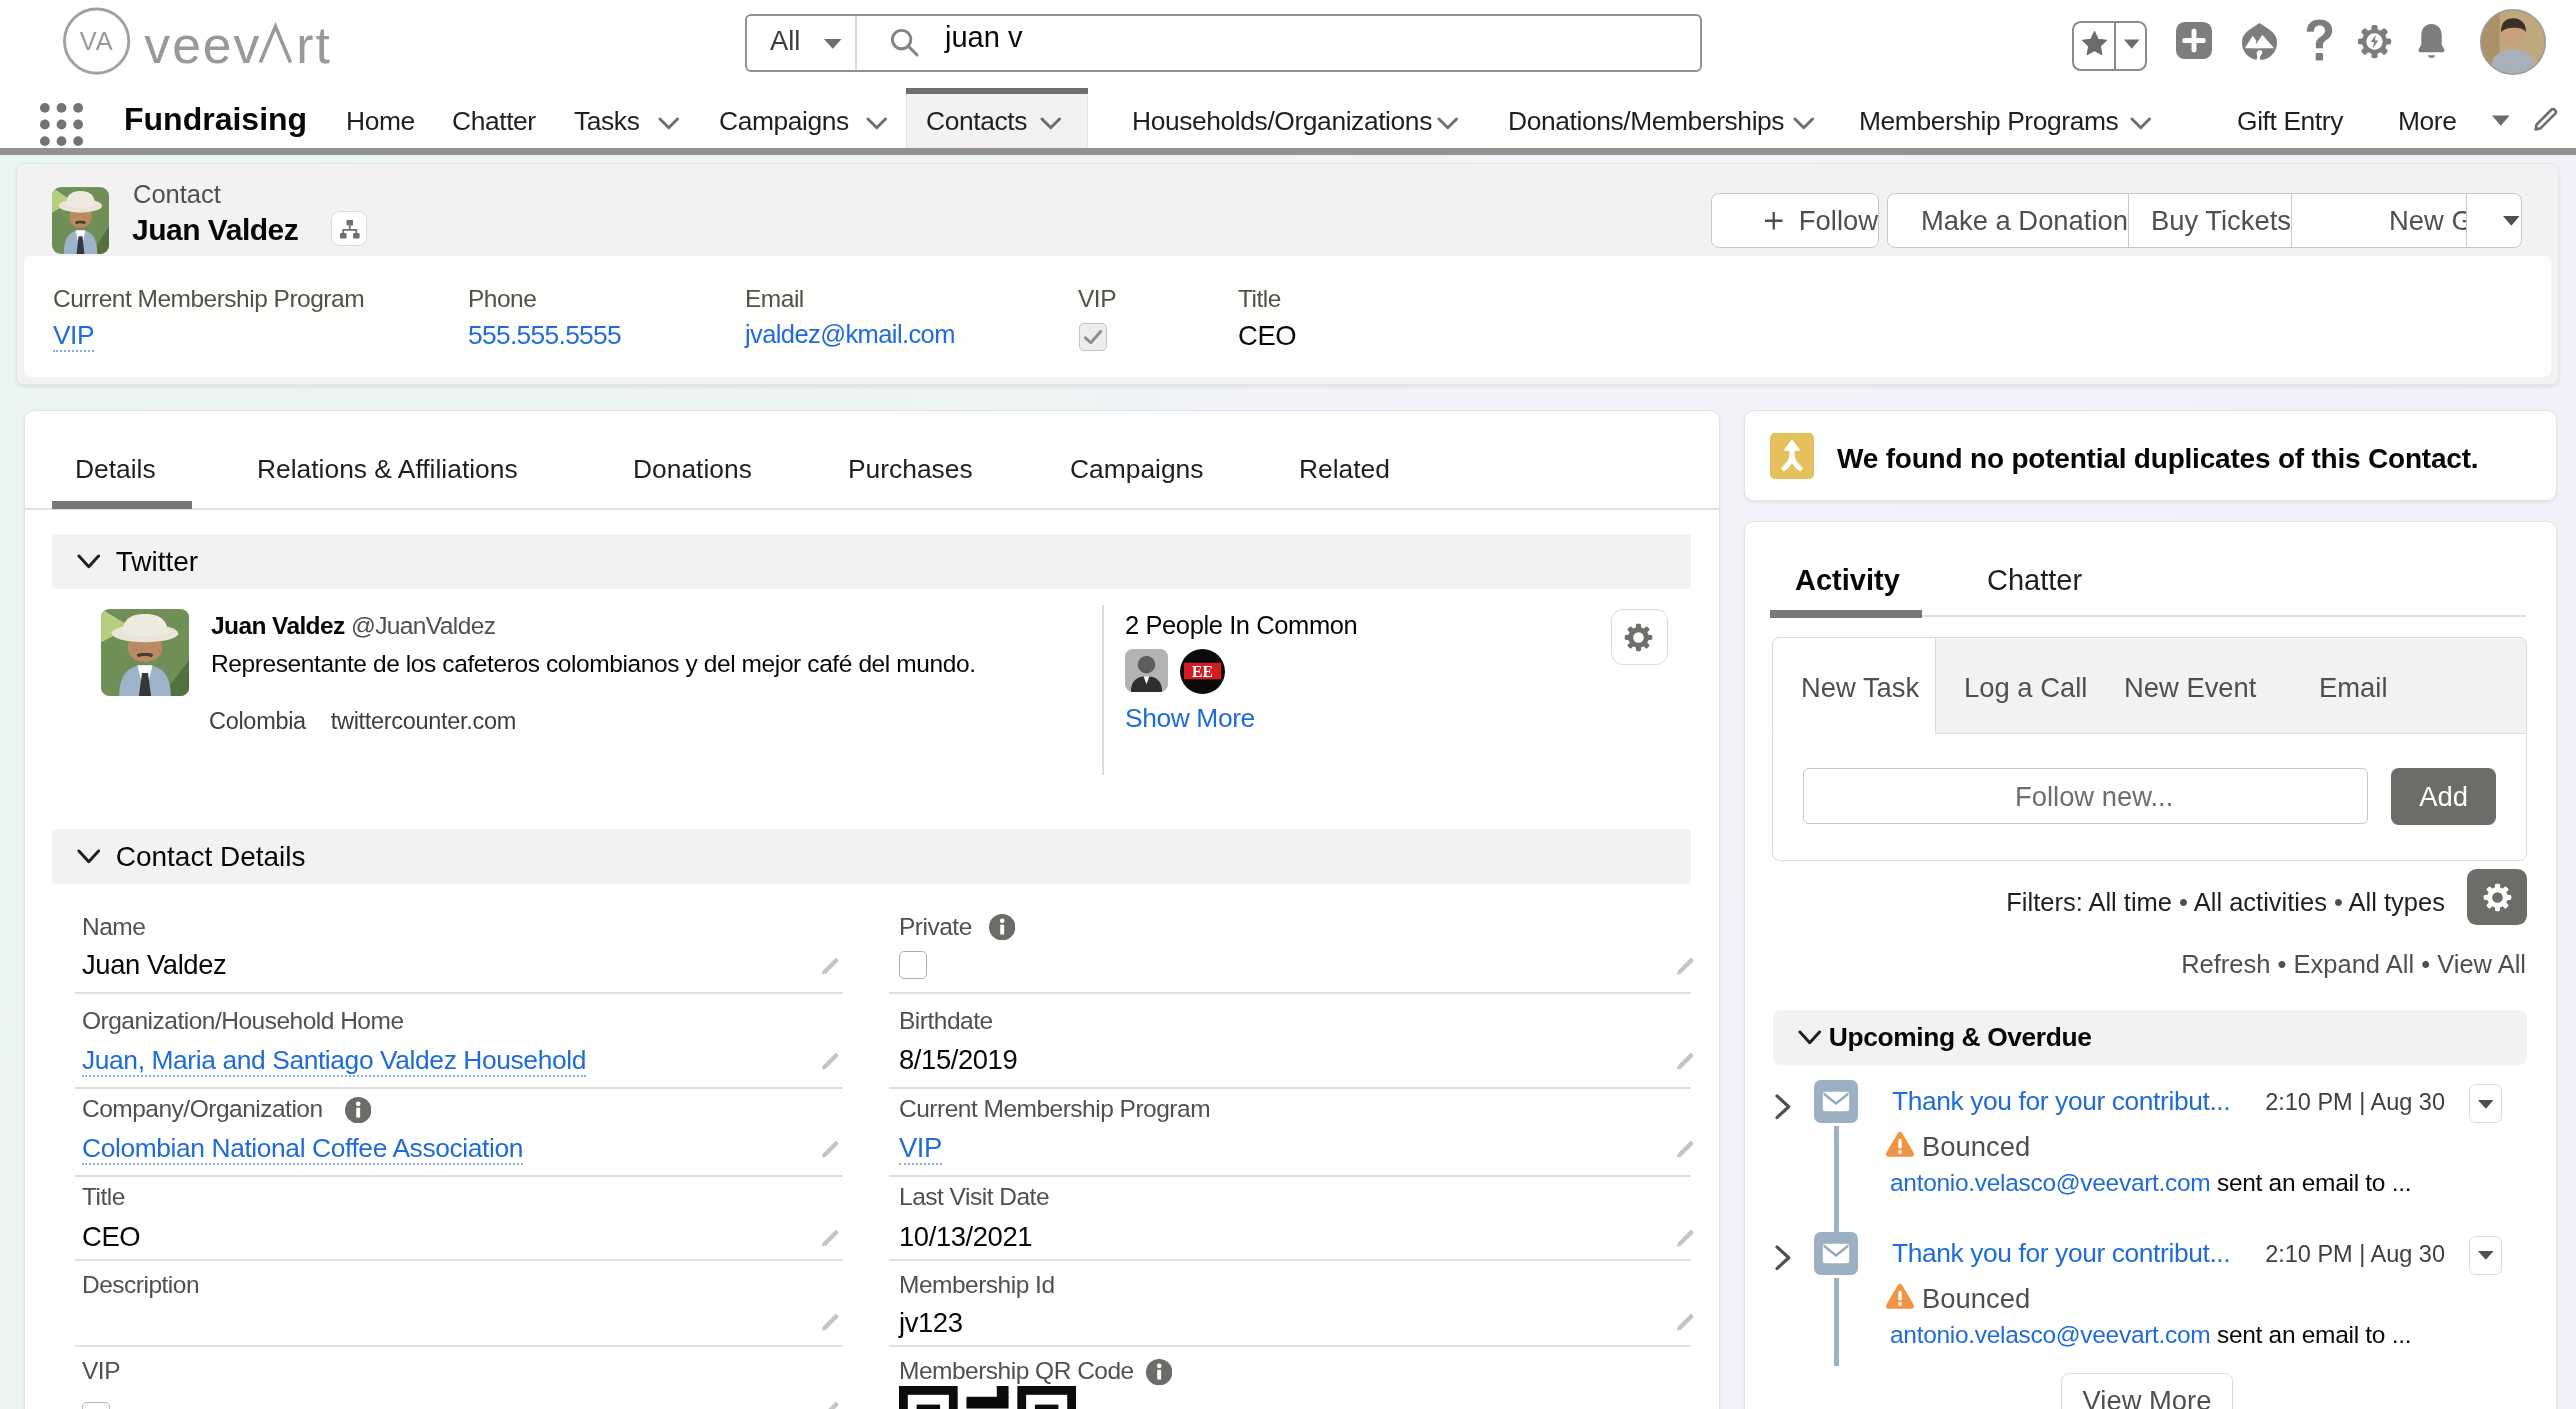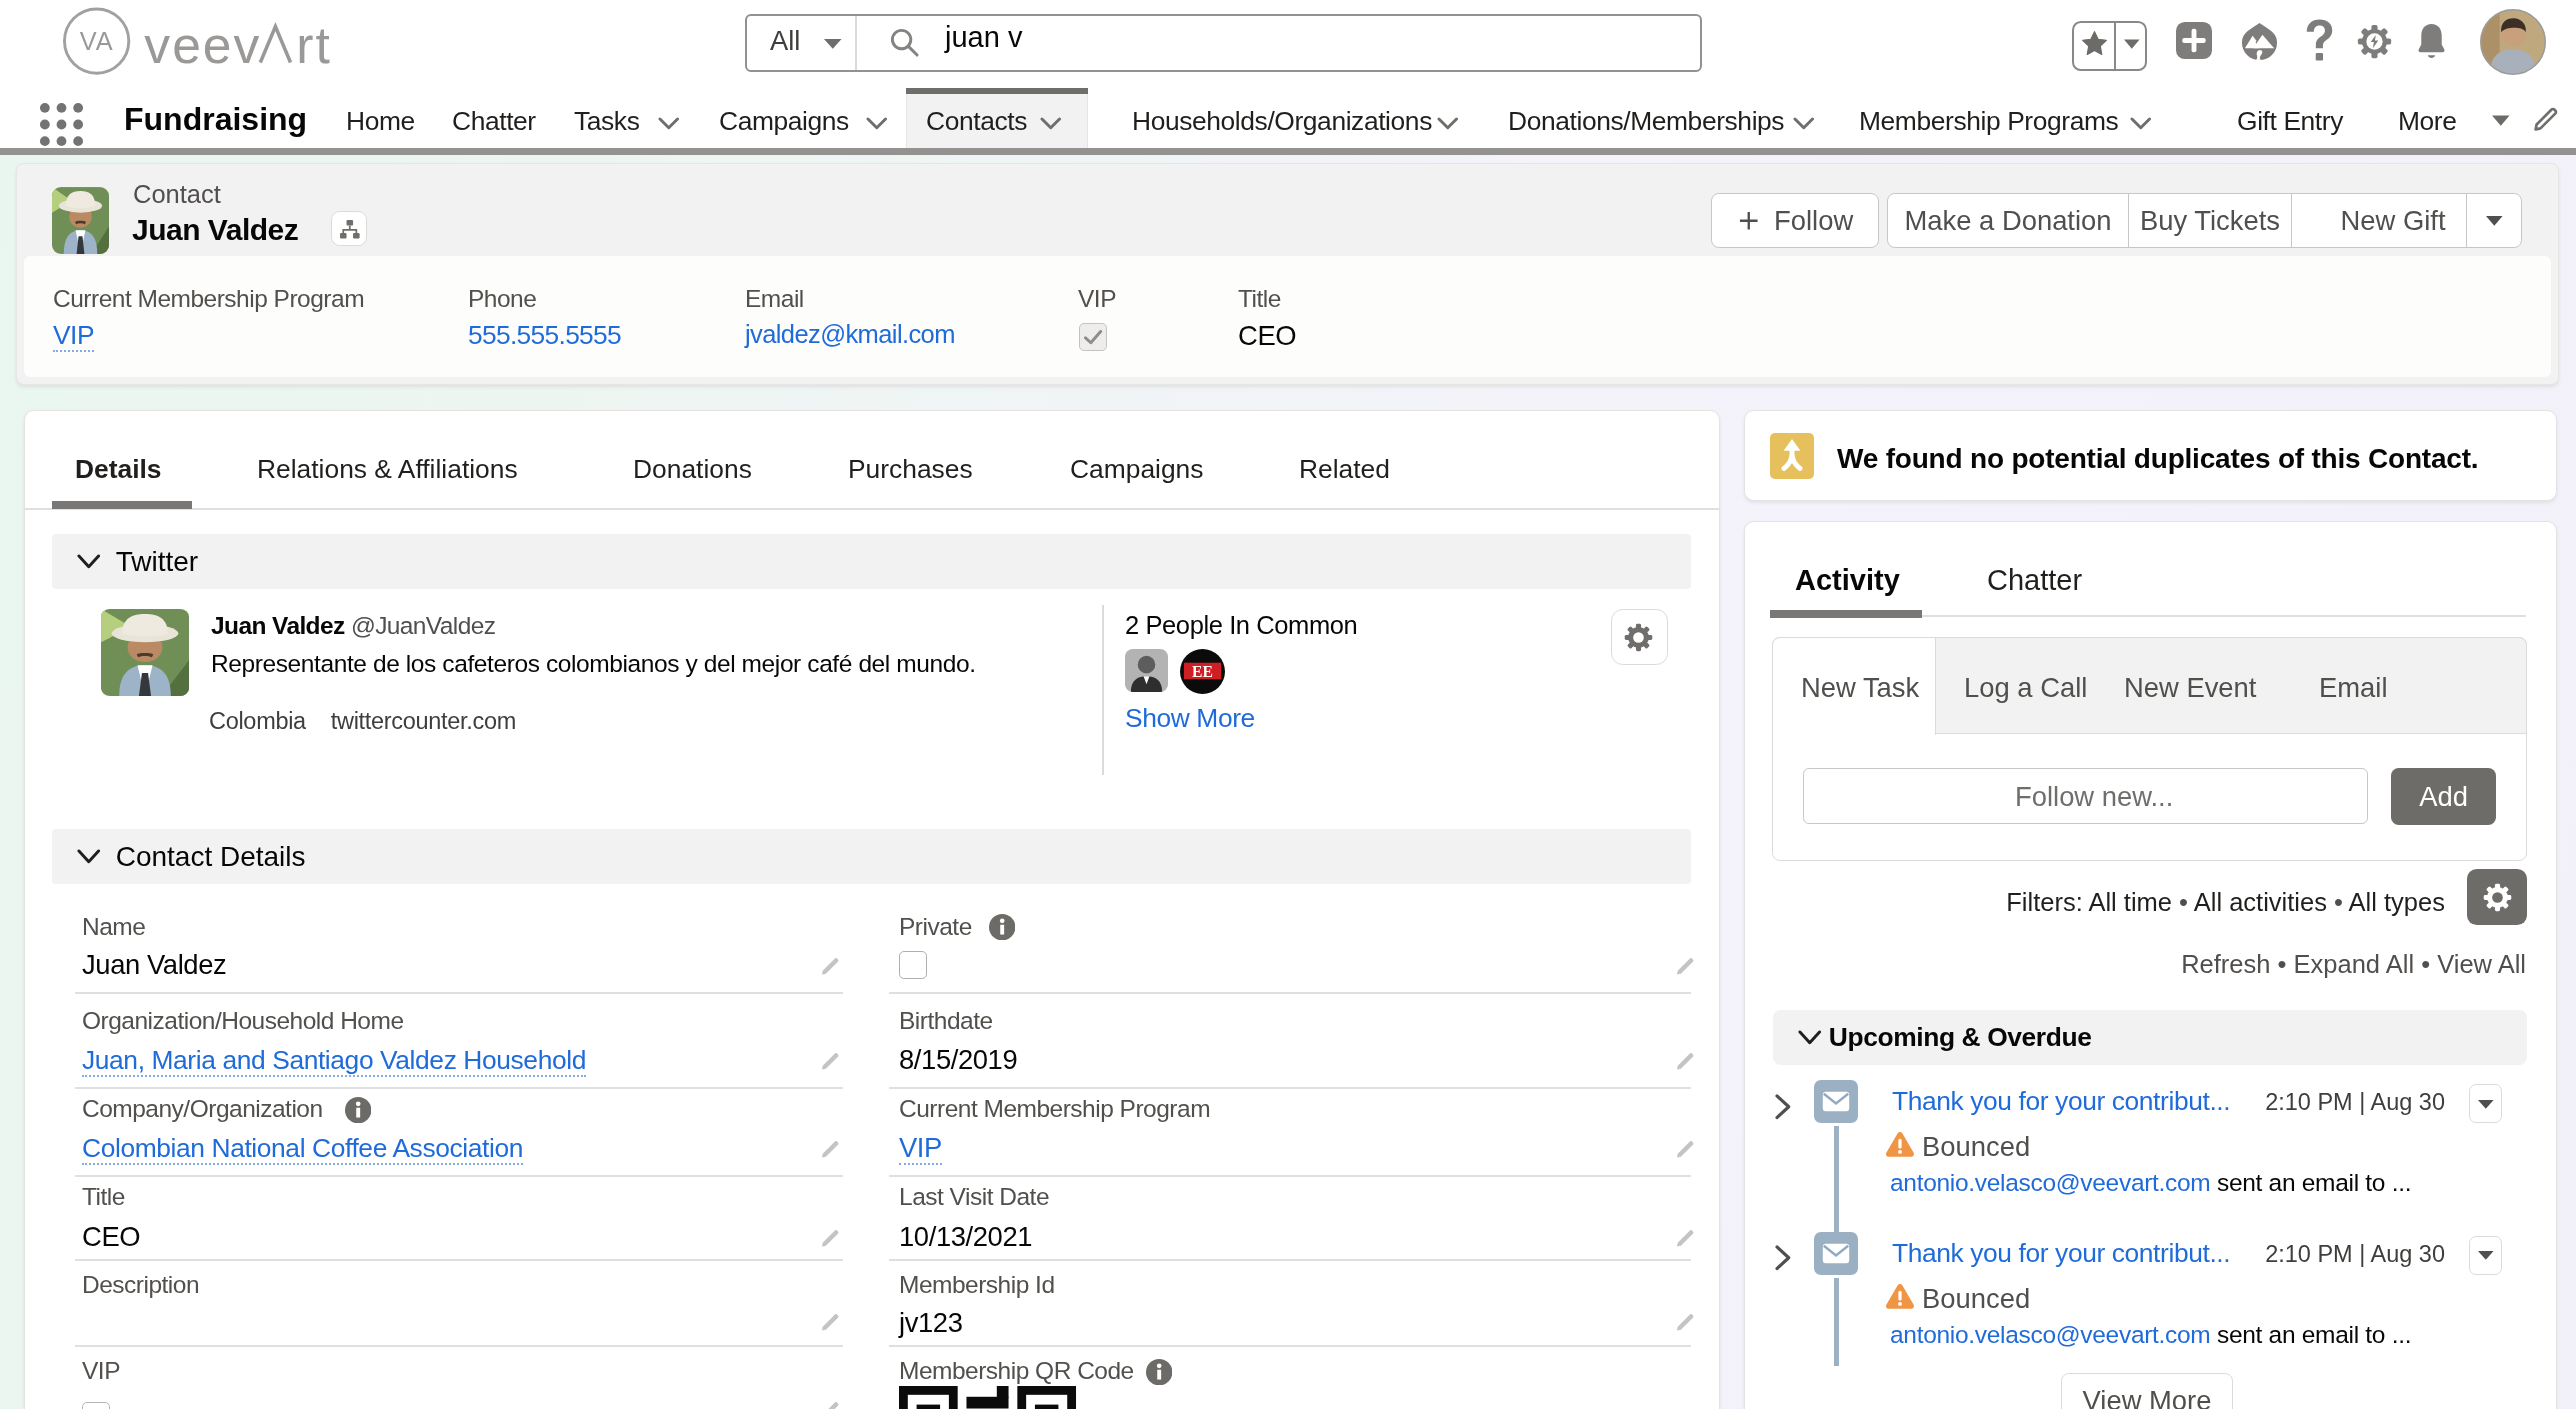--- a/index.html
+++ b/index.html
@@ -202,21 +202,21 @@
 <svg class="abs" style="left:340px;top:220px;" width="19.6" height="18.6" viewBox="0 0 18 17">
   <g fill="#706e6b">
       <rect x="6" y="0" width="6" height="5" rx="1"></rect>
       <rect x="0" y="12" width="6" height="5" rx="1"></rect>
       <rect x="12" y="12" width="6" height="5" rx="1"></rect>
     </g>
   <path d="M9 5 L9 9 M3 12 L3 9 L15 9 L15 12" stroke="#706e6b" stroke-width="1.6" fill="none"></path>
 </svg>
 
 <style>
-  .hbtn { position:absolute; top:193px; height:55px; background:#fff; border:1px solid #c9c7c5; display:flex; align-items:center; justify-content:center; font-size:27.4px; color:#514f4d; }
+  .hbtn { position:absolute; top:193px; height:55px; background:#fff; border:1px solid #c9c7c5; display:flex; align-items:center; justify-content:flex-end; font-size:27.4px; color:#514f4d; }
 </style>
 <div class="hbtn" style="left:1711px;width:168px;border-radius:7.8px;">
   <svg width="23.5" height="23.5" viewBox="0 0 24 24" style="margin-right:13.7px;">
       <path d="M12 3 L12 21 M3 12 L21 12" stroke="#514f4d" stroke-width="2.4"></path>
     </svg>Follow
 </div>
 <div class="hbtn" style="left:1887px;width:242px;border-radius:7.8px 0 0 7.8px;">Make a Donation</div>
 <div class="hbtn" style="left:2128px;width:164px;">Buy Tickets</div>
 <div class="hbtn" style="left:2291px;width:204px;">New Gift</div>
 <div class="hbtn" style="left:2466px;width:56px;border-left:1px solid #c9c7c5;border-radius:0 7.8px 7.8px 0;">
@@ -237,21 +237,21 @@
     <path d="M1.5 8 L7 13 L17 1.5" fill="none" stroke="#8f8d8b" stroke-width="3" stroke-linecap="round" stroke-linejoin="round"></path>
   </svg>
 <div class="abs lbl" style="left:1238px;top:285px;">Title</div>
 <div class="abs val" style="left:1238px;top:320px;">CEO</div>
 
 <div class="card" style="left:23.5px;top:410px;width:1696px;height:1038px;"></div>
 
 <style>
   .ltab { position:absolute; top:454px; font-size:26.4px; color:#211f1d; }
 </style>
-<div class="ltab" style="left:75px;font-weight:bold;">Details</div>
+<div class="ltab" style="left:75px;font-weight:normal;">Details</div>
 <div class="ltab" style="left:257px;">Relations &amp; Affiliations</div>
 <div class="ltab" style="left:633px;">Donations</div>
 <div class="ltab" style="left:848px;">Purchases</div>
 <div class="ltab" style="left:1070px;">Campaigns</div>
 <div class="ltab" style="left:1299px;">Related</div>
 <div class="abs" style="left:24.5px;top:508px;width:1694px;height:2px;background:#e2e0de;"></div>
 <div class="abs" style="left:52px;top:501px;width:140px;height:7.8px;background:#7a7876;"></div>
 
 <div class="sectionband" style="left:52px;top:534px;width:1639px;height:55px;">
   <svg style="margin-left:24.5px;" width="23.5" height="14.7" viewBox="0 0 24 15">

